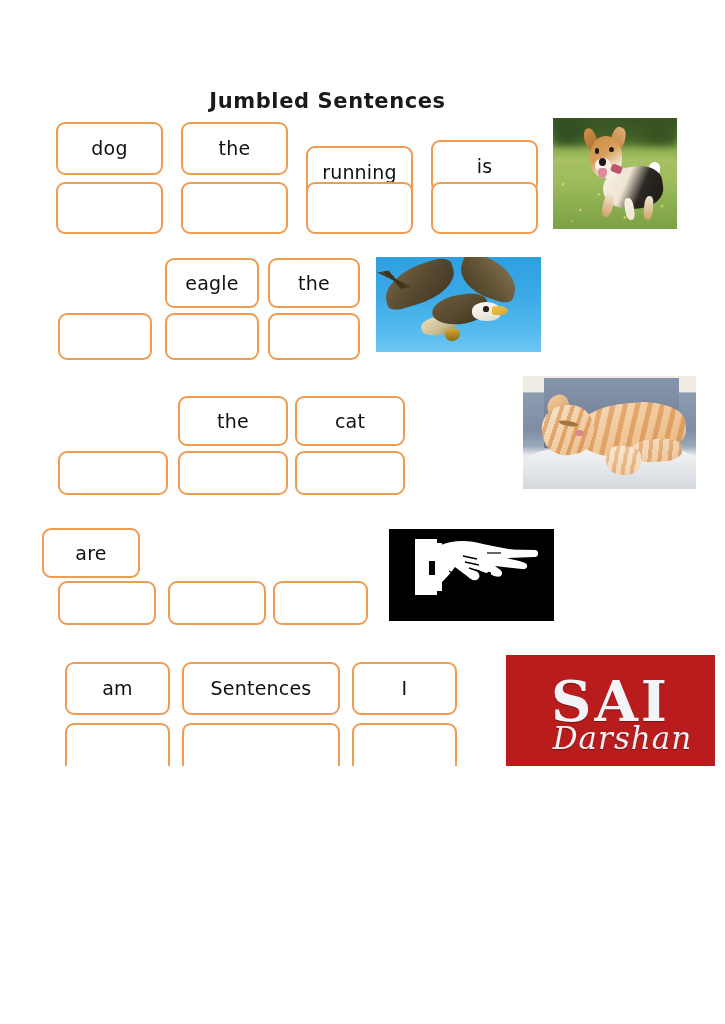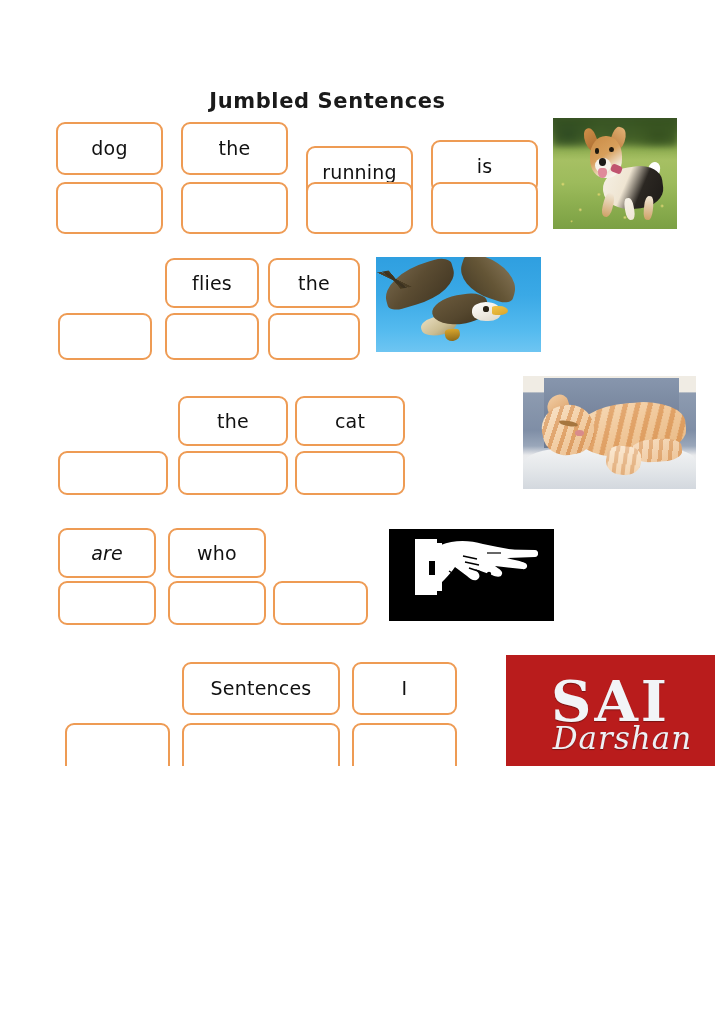--- a/index.html
+++ b/index.html
@@ -386,21 +386,21 @@
     <div class="dog-head"></div>
     <div class="dog-eye-l"></div>
     <div class="dog-eye-r"></div>
     <div class="dog-snout"></div>
     <div class="dog-nose"></div>
     <div class="dog-tongue"></div>
     <div class="dog-collar"></div>
   </div>
 
   <div class="wbox" style="left:165px; top:258px; width:94px; height:50px;">
-    <span class="wtext">flies</span>
+    <span class="wtext">eagle</span>
   </div>
   <div class="wbox" style="left:268px; top:258px; width:92px; height:50px;">
     <span class="wtext">the</span>
   </div>
 
   <div class="wbox answer" style="left:58px;  top:313px; width:94px; height:47px;">
       <span class="wtext"></span>
     </div>
   <div class="wbox answer" style="left:165px; top:313px; width:94px; height:47px;">
       <span class="wtext"></span>
@@ -443,25 +443,22 @@
     <div class="cat-sofa"></div>
     <div class="cat-body"></div>
     <div class="cat-foreleg"></div>
     <div class="cat-paw"></div>
     <div class="cat-ear"></div>
     <div class="cat-head"></div>
     <div class="cat-eye"></div>
     <div class="cat-nose"></div>
   </div>
 
-  <div class="wbox" style="left:58px;  top:528px; width:98px; height:50px;font-style:italic;">
+  <div class="wbox" style="left:42px;  top:528px; width:98px; height:50px;">
     <span class="wtext">are</span>
-  </div>
-  <div class="wbox" style="left:168px; top:528px; width:98px; height:50px;">
-    <span class="wtext">who</span>
   </div>
 
   <div class="wbox answer" style="left:58px;  top:581px; width:98px; height:44px;">
       <span class="wtext"></span>
     </div>
   <div class="wbox answer" style="left:168px; top:581px; width:98px; height:44px;">
       <span class="wtext"></span>
     </div>
   <div class="wbox answer" style="left:273px; top:581px; width:95px; height:44px;">
       <span class="wtext"></span>
@@ -484,20 +481,23 @@
 
       <path d="M92,20 L146,21 C150,21 150,27 146,27 L92,28 Z" fill="#ffffff"></path>
 
       <path d="M74,27 L88,30 M76,33 L90,36 M80,39 L92,43" stroke="#000000" stroke-width="1.6" fill="none"></path>
       <path d="M98,24 L112,24" stroke="#000000" stroke-width="1.2" fill="none"></path>
       <circle cx="100" cy="45" r="2.2" fill="#000000"></circle>
       <path d="M60,42 C66,46 72,50 80,52" stroke="#000000" stroke-width="1.4" fill="none"></path>
     </svg>
   </div>
 
+  <div class="wbox" style="left:65px;  top:662px; width:105px; height:53px;">
+    <span class="wtext">am</span>
+  </div>
   <div class="wbox" style="left:182px; top:662px; width:158px; height:53px;">
     <span class="wtext">Sentences</span>
   </div>
   <div class="wbox" style="left:352px; top:662px; width:105px; height:53px;">
     <span class="wtext">I</span>
   </div>
 
   <div class="wbox answer" style="left:65px;  top:723px; width:105px; height:52px;">
       <span class="wtext"></span>
     </div>

